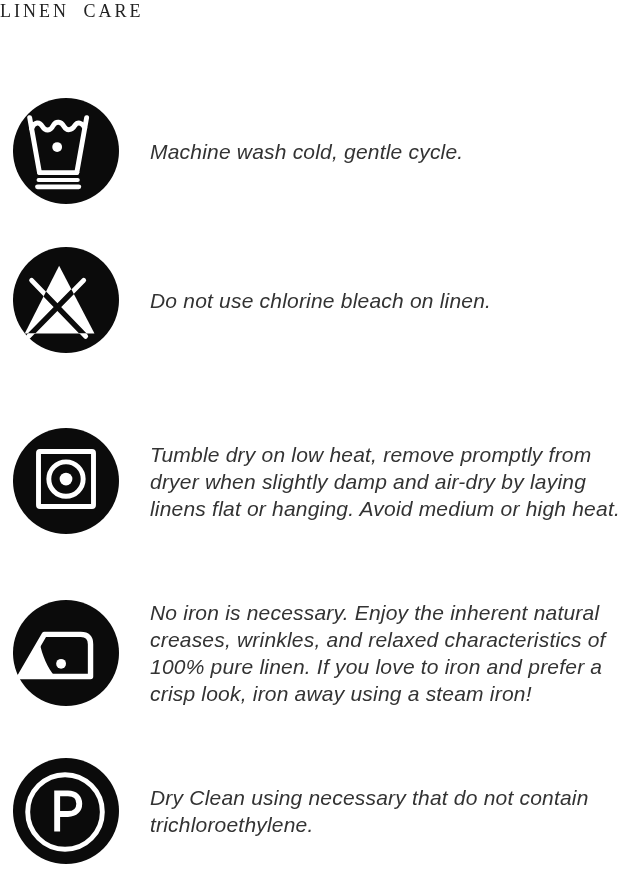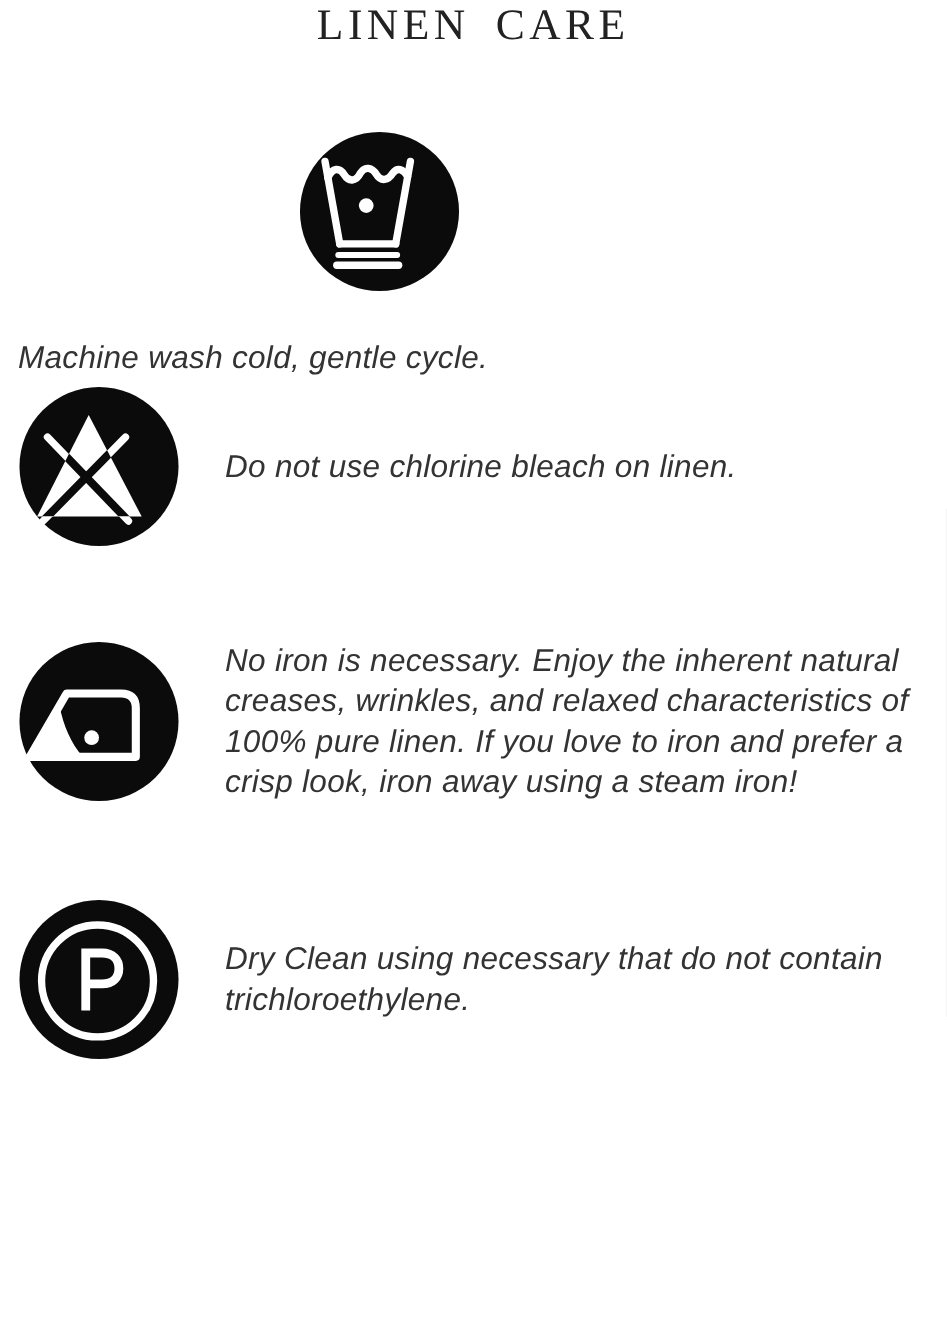--- a/index.html
+++ b/index.html
@@ -15,37 +15,36 @@
     position:relative;
     width:631px;height:879px;
     background:var(--background,#fff);
     margin:0 auto;
     overflow:hidden;
   }
   .title{
     position:absolute;
     top:1px;left:0;width:100%;
     margin:0;
-    text-align:center;
     font-family:"Liberation Serif",serif;
     font-weight:400;
-    font-size:29px;
+    font-size:18px;
     letter-spacing:3px;
     word-spacing:7px;
     color:var(--title,#222);
   }
   .row{
     position:absolute;
     left:12px;
     display:flex;
     align-items:center;
     gap:30px;
   }
-  .row:nth-of-type(1){top:87px;flex-direction:column;}
-  .row:nth-of-type(2){top:257px;}
+  .row:nth-of-type(1){top:97px;}
+  .row:nth-of-type(2){top:246px;}
   .row:nth-of-type(3){top:427px;}
   .row:nth-of-type(4){top:599px;}
   .row:nth-of-type(5){top:757px;}
   .icon{
     width:108px;height:108px;
     flex:0 0 108px;
   }
   .icon svg{display:block;width:108px;height:108px;}
   .icon-bg{fill:var(--icon_bg,#0b0b0b);}
   .glyph{
@@ -104,20 +103,31 @@
         <polygon class="glyph-fill" points="48,20 13,89 84,89"></polygon>
         <g clip-path="url(#triClip)">
           <path class="glyph-dark" d="M20,35 L75,92"></path>
           <path class="glyph-dark" d="M73,35 L17,92"></path>
         </g>
       </svg>
     </div>
     <p class="caption">Do not use chlorine bleach on linen.</p>
   </div>
 
+  <div class="row">
+    <div class="icon">
+      <svg viewBox="0 0 110 110">
+        <circle class="icon-bg" cx="55" cy="55" r="54"></circle>
+        <rect class="glyph" x="27" y="25" width="56" height="56" rx="1.5"></rect>
+        <circle class="glyph" cx="55" cy="53" r="17.5"></circle>
+        <circle class="glyph-fill" cx="55" cy="53" r="6.5"></circle>
+      </svg>
+    </div>
+    <p class="caption">Tumble dry on low heat, remove promptly from dryer when slightly damp and air-dry by laying linens flat or hanging. Avoid medium or high heat.</p>
+  </div>
 
   <div class="row">
     <div class="icon">
       <svg viewBox="0 0 110 110">
         <circle class="icon-bg" cx="55" cy="55" r="54"></circle>
         <path class="glyph" style="stroke-linejoin:round;stroke-width:5.5" d="M33,36 L70,36 Q80,36 80,46 L80,79 L8,79 Z"></path>
         <path class="glyph-fill" d="M8,79 L44,79 C36,70 31,58 28,44 Z"></path>
         <circle class="glyph-fill" cx="50" cy="66" r="5"></circle>
       </svg>
     </div>

